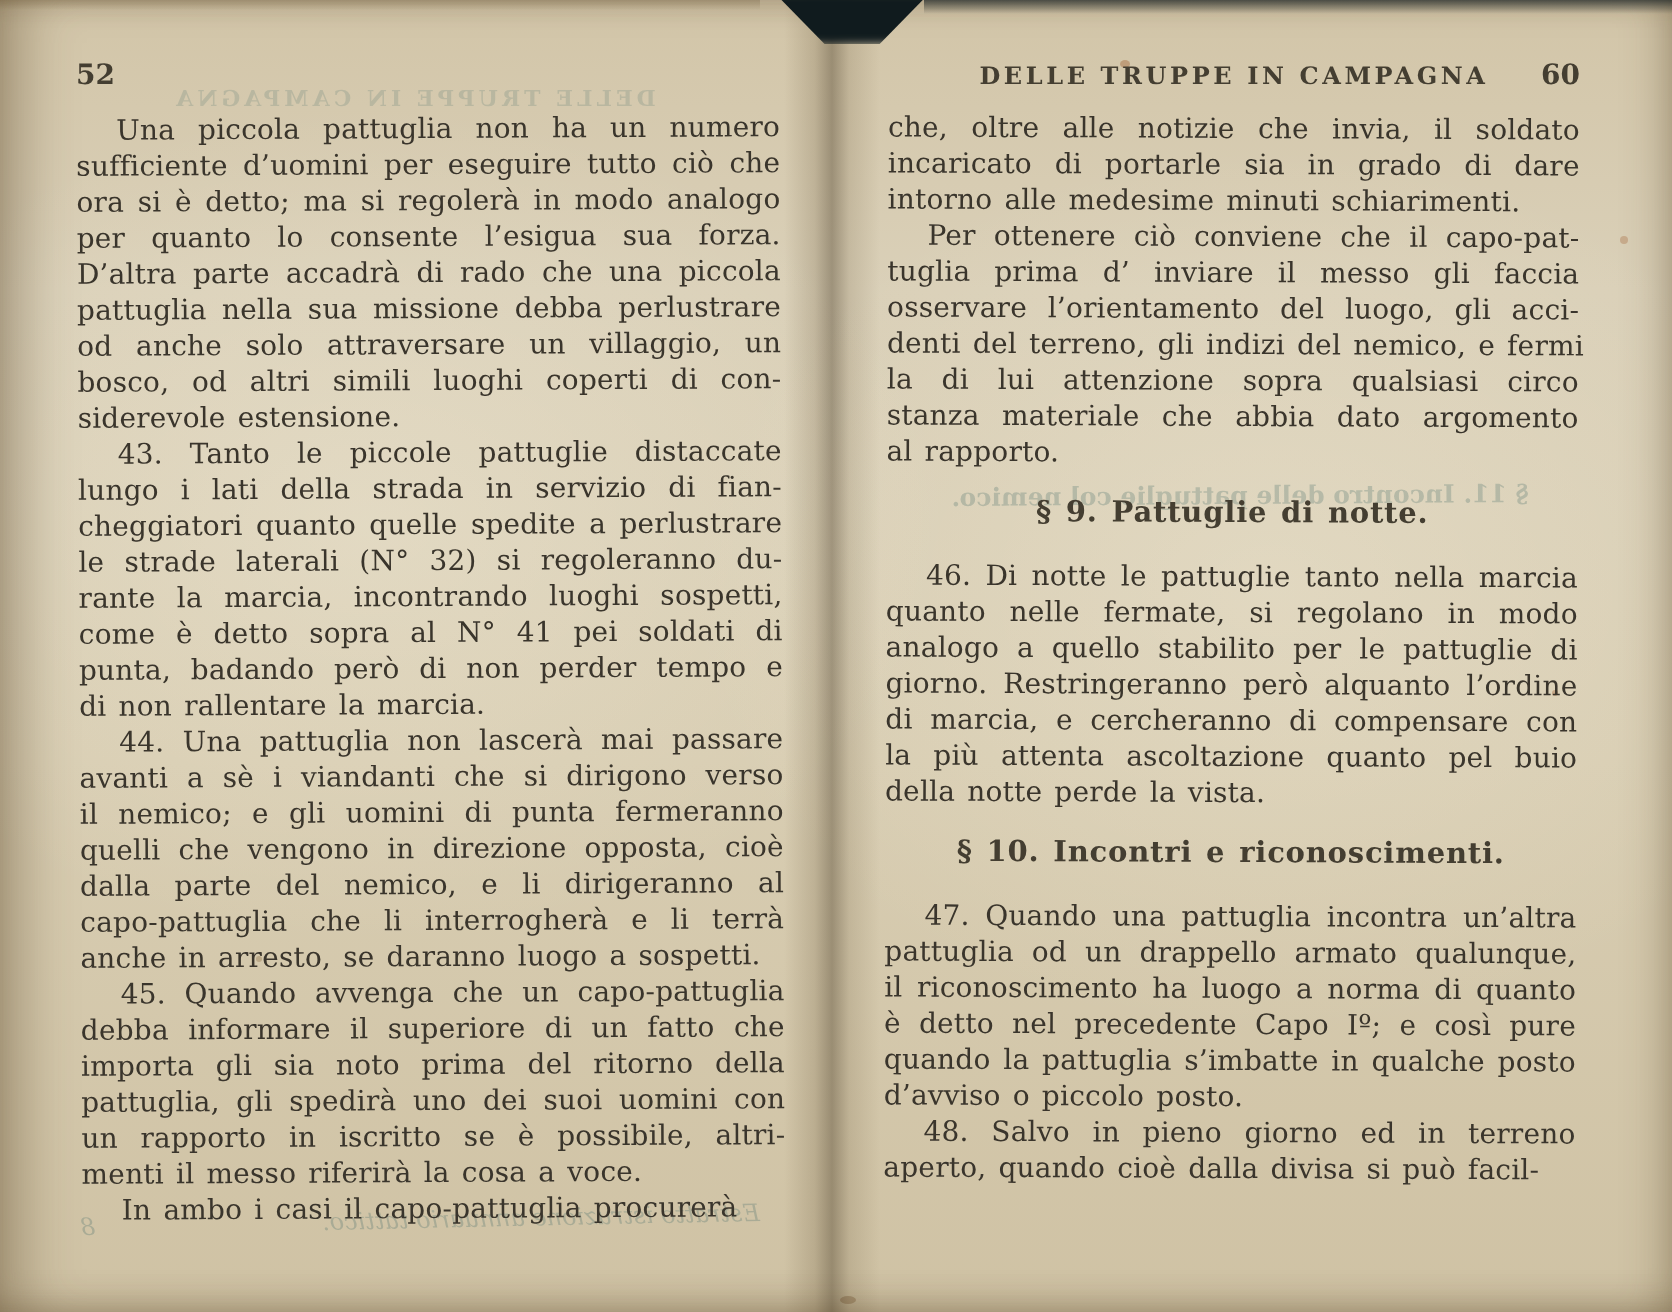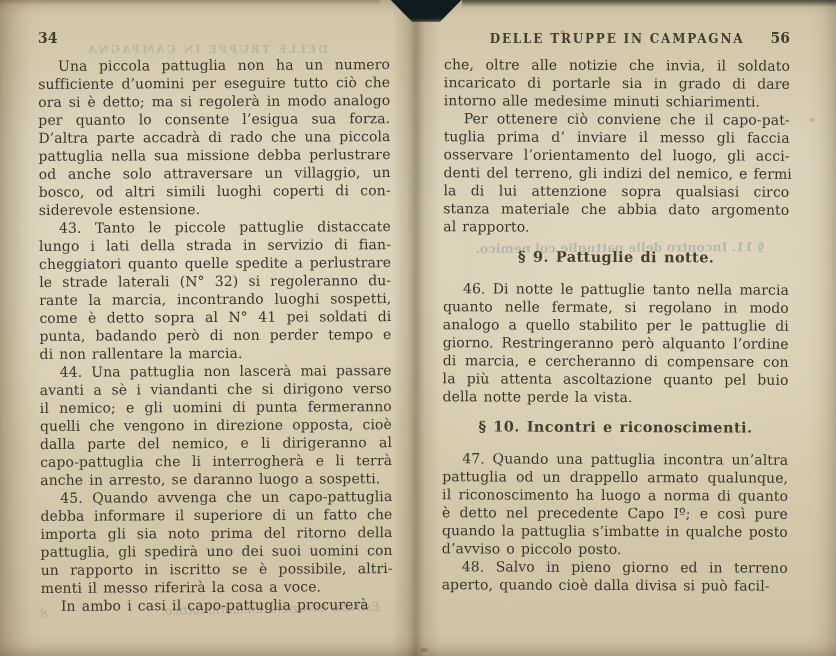--- a/index.html
+++ b/index.html
@@ -135,21 +135,21 @@
 
   <div class="ghost ghost-header-left">DELLE TRUPPE IN CAMPAGNA</div>
   <div class="ghost ghost-heading-right">§ 11. Incontro delle pattuglie col nemico.</div>
   <div class="ghost ghost-footer-left">
     <span>Estratto istruzione annuario tattico.</span>
     <span>8</span>
   </div>
 
   <div class="page page-left">
     <div class="page-header">
-      <span class="pagenum left">34</span>
+      <span class="pagenum left">52</span>
       <span></span>
     </div>
     <div class="page-body" id="left-body">
         <div class="para">
           <div class="line first-indent">Una piccola pattuglia non ha un numero</div>
           <div class="line">sufficiente d’uomini per eseguire tutto ciò che</div>
           <div class="line">ora si è detto; ma si regolerà in modo analogo</div>
           <div class="line">per quanto lo consente l’esigua sua forza.</div>
           <div class="line">D’altra parte accadrà di rado che una piccola</div>
           <div class="line">pattuglia nella sua missione debba perlustrare</div>
@@ -187,21 +187,21 @@
         <div class="para">
           <div class="line last first-indent">In ambo i casi il capo-pattuglia procurerà</div>
         </div>
       </div>
   </div>
 
   <div class="page page-right">
     <div class="page-header">
       <span></span>
       <span class="running-title">DELLE TRUPPE IN CAMPAGNA</span>
-      <span class="pagenum right">56</span>
+      <span class="pagenum right">60</span>
     </div>
     <div class="page-body" id="right-body">
         <div class="para">
           <div class="line">che, oltre alle notizie che invia, il soldato</div>
           <div class="line">incaricato di portarle sia in grado di dare</div>
           <div class="line last">intorno alle medesime minuti schiarimenti.</div>
         </div>
         <div class="para">
           <div class="line first-indent">Per ottenere ciò conviene che il capo-pat-</div>
           <div class="line">tuglia prima d’ inviare il messo gli faccia</div>

